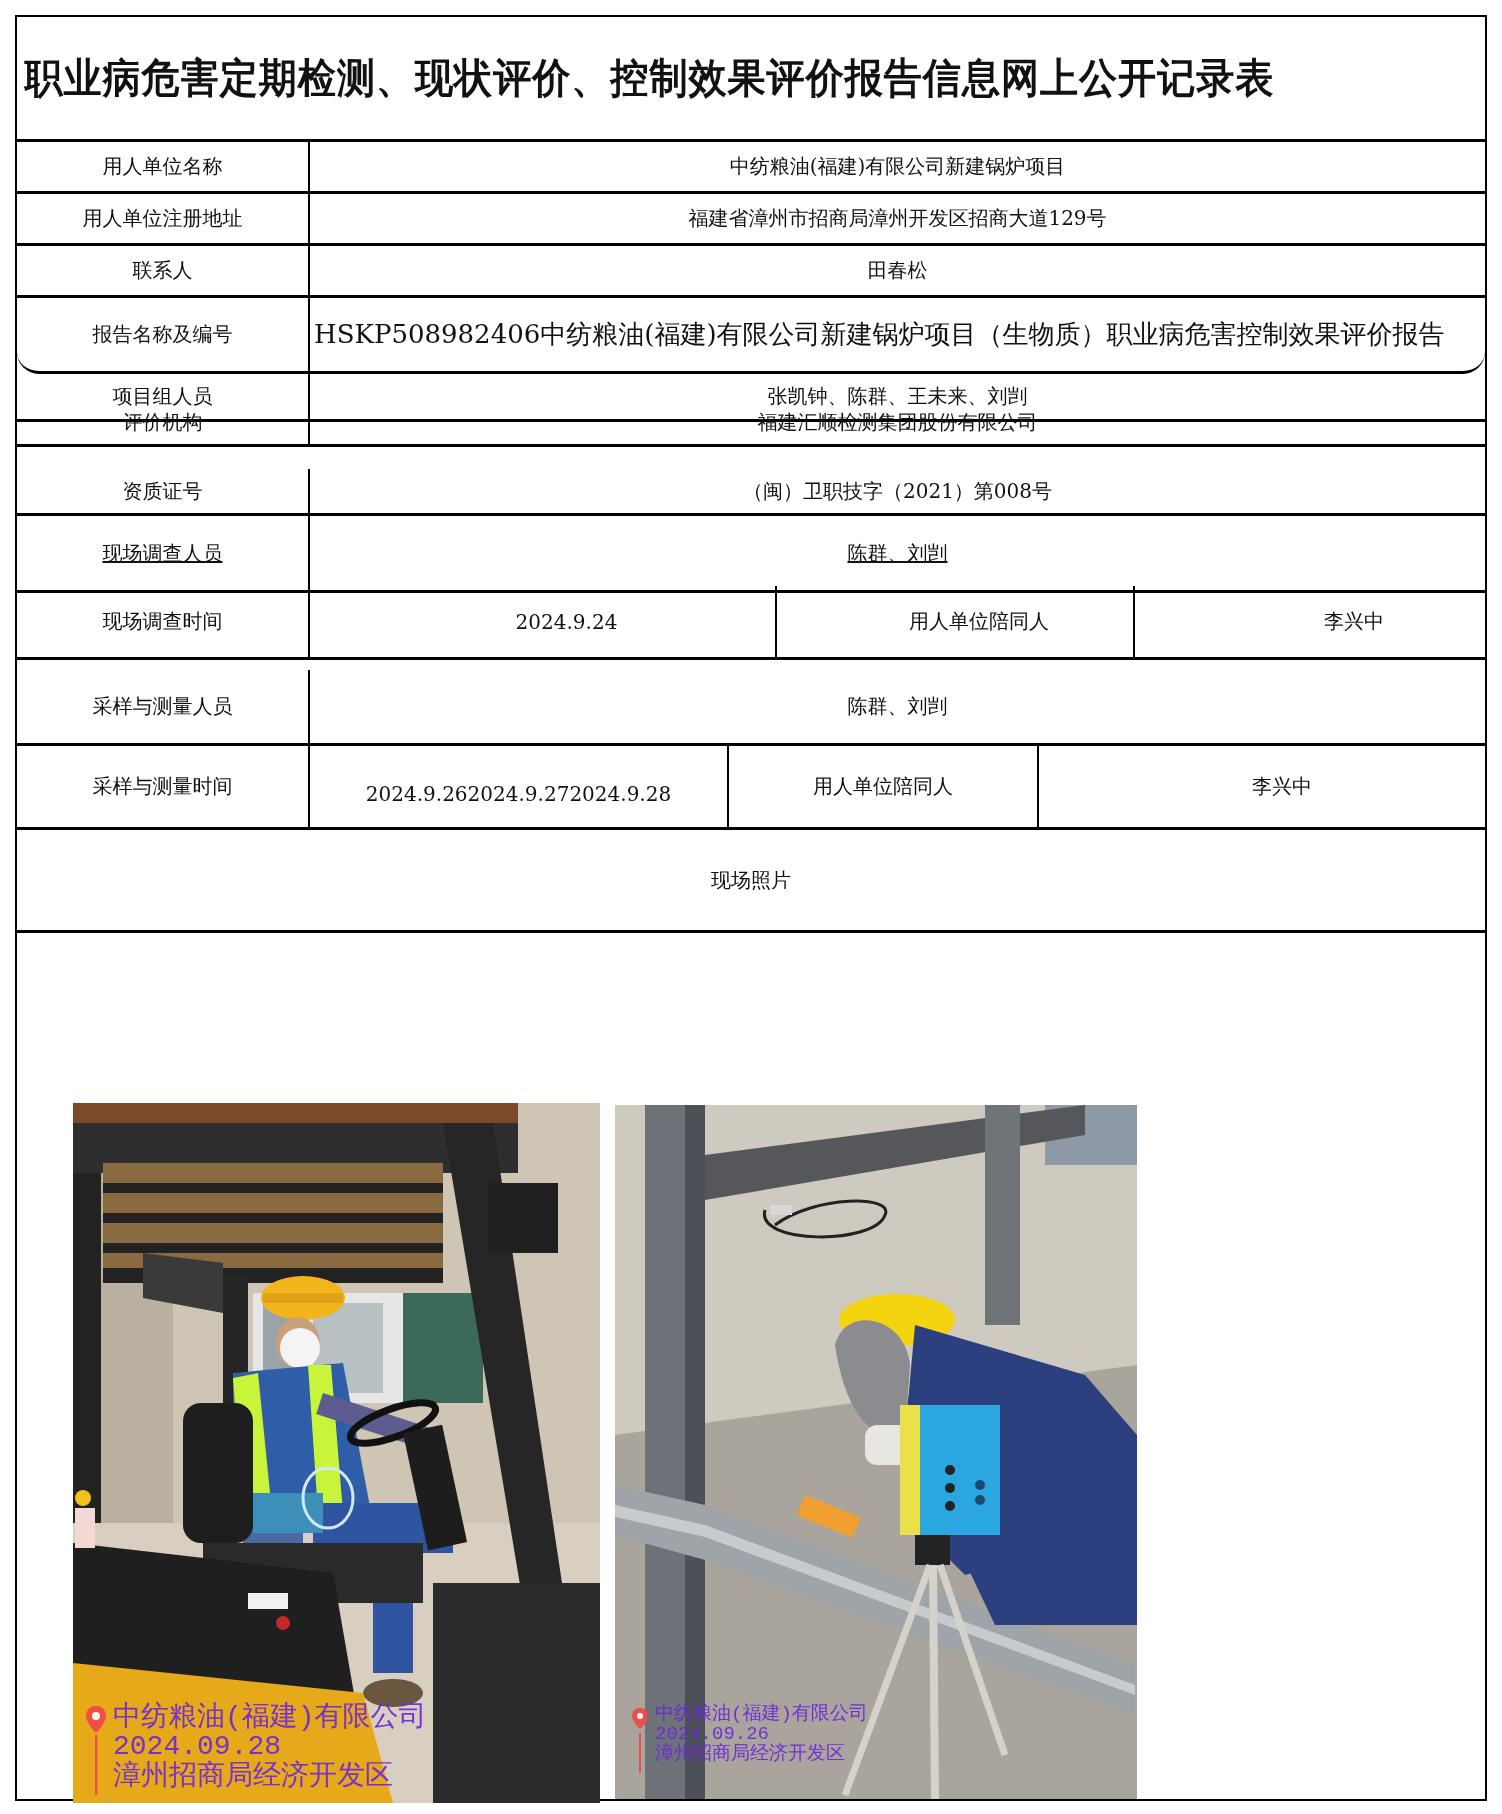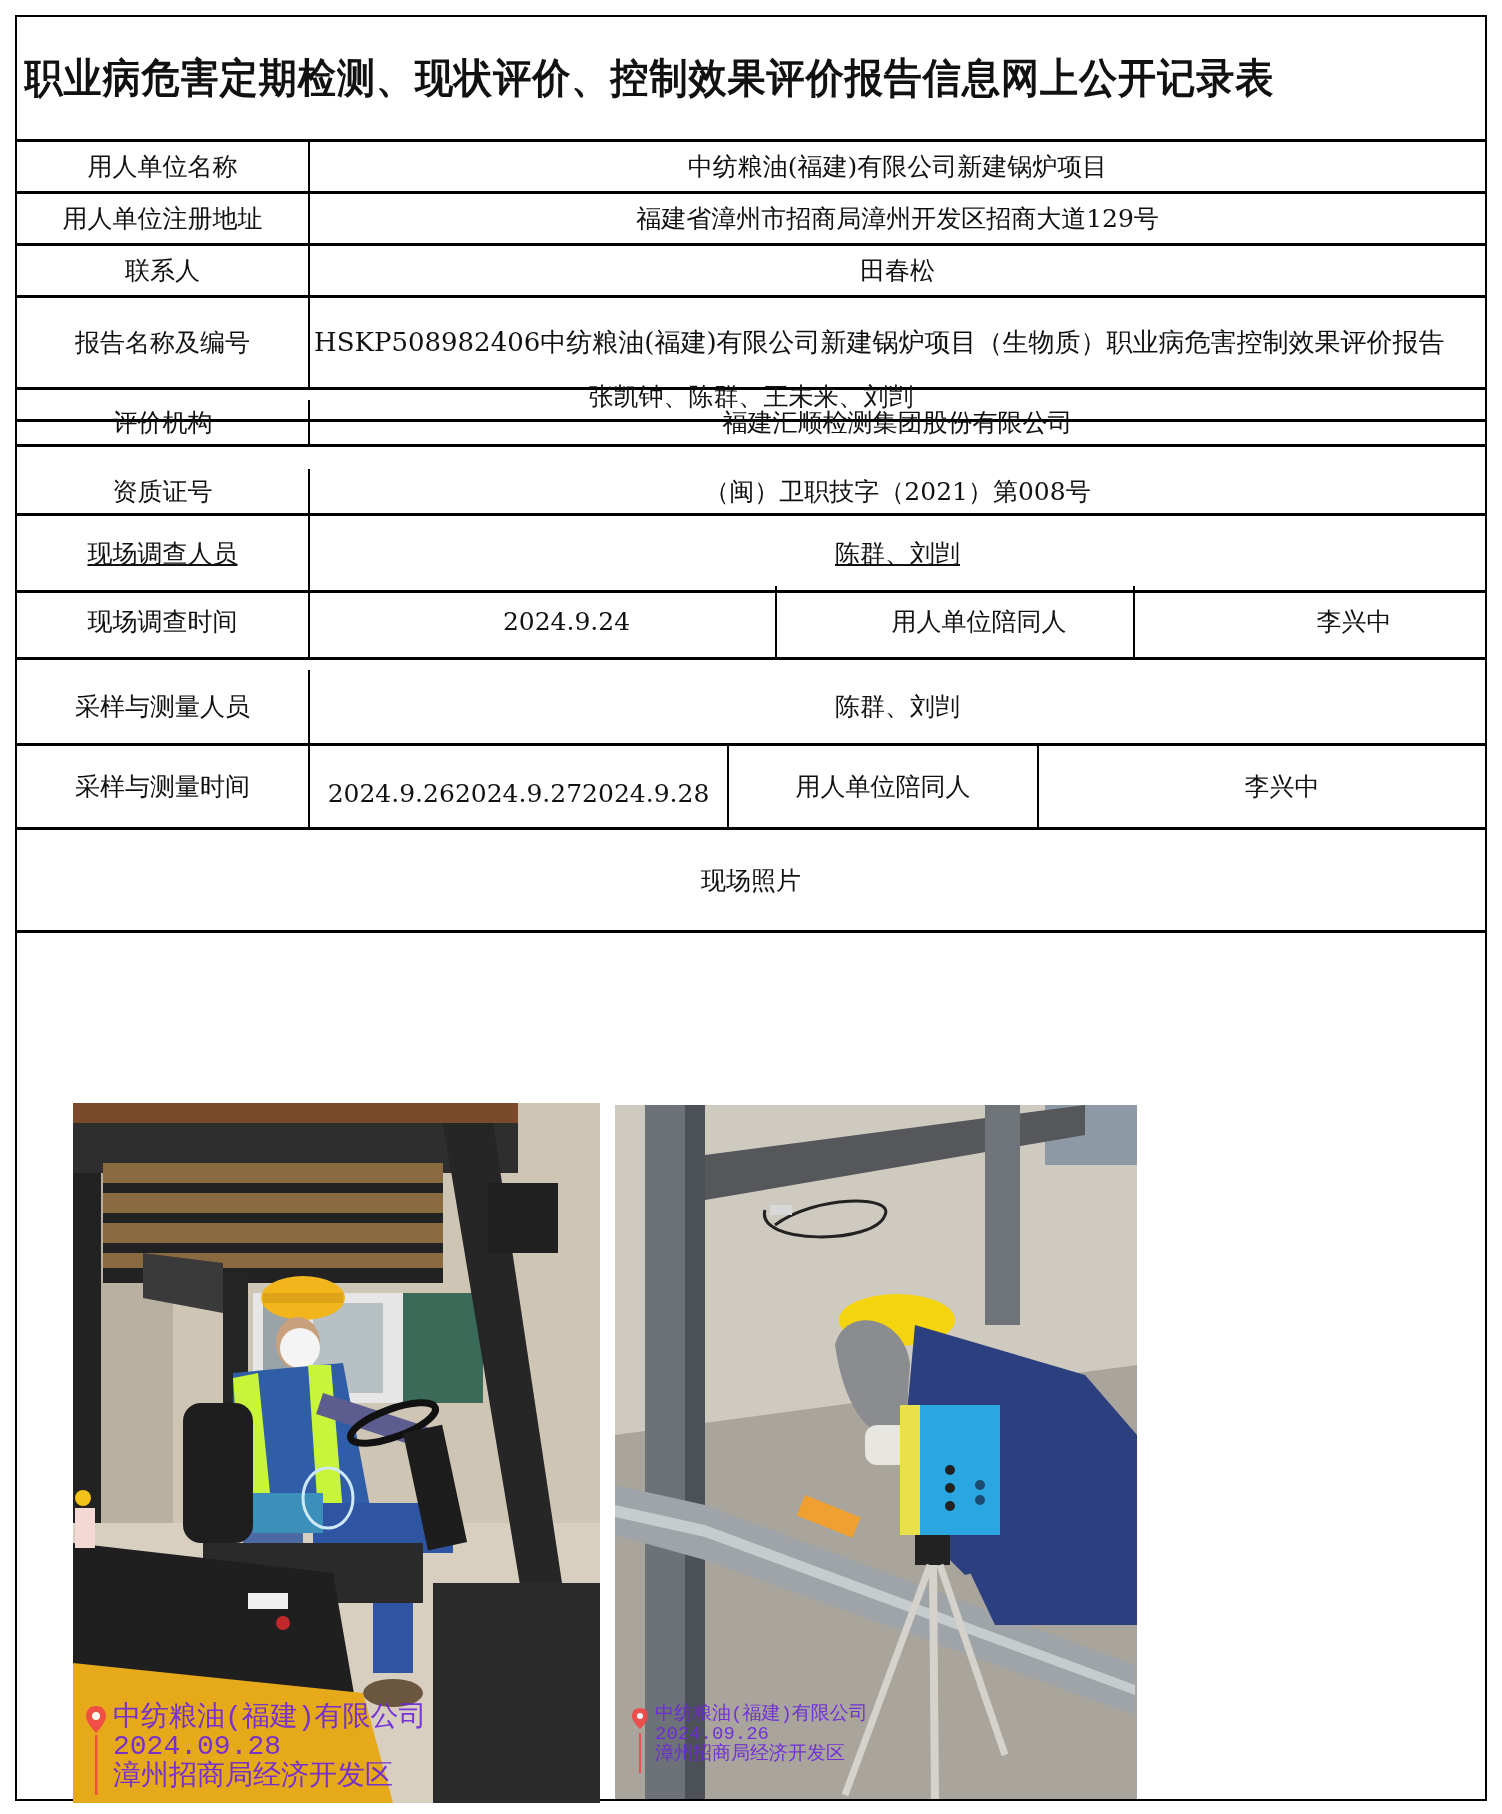--- a/index.html
+++ b/index.html
@@ -7,21 +7,21 @@
          font-family: "DejaVu Serif", "Liberation Serif", serif; color: #111; }
   .sheet { position: absolute; left: 15px; top: 15px; width: 1472px; height: 1786px;
            border: 2px solid #000; box-sizing: border-box; }
   .row { position: absolute; left: 0; width: 100%; box-sizing: border-box;
          border-bottom: 3px solid #000; display: flex; }
   .title-row { top: 0; height: 125px; align-items: center; }
   .title { font-family: "DejaVu Sans", "Liberation Sans", sans-serif; font-size: 41px;
            font-weight: bold; letter-spacing: 1px; padding-left: 8px; white-space: nowrap;
            transform: scaleX(0.93); transform-origin: left center; }
   .cell { box-sizing: border-box; display: flex; align-items: center; justify-content: center;
-          font-size: 25px; text-align: center; white-space: nowrap; }
+          font-size: 20px; text-align: center; white-space: nowrap; }
   .lbl { width: 293px; border-right: 2px solid #000; }
   .val { flex: 1; }
   .c2 { width: 419px; border-right: 2px solid #000; }
   .c3 { width: 310px; border-right: 2px solid #000; }
   .c4 { flex: 1; padding-left: 40px; }
   .dates { line-height: 34px; overflow: hidden; padding-top: 14px; }
   .report-val { font-size: 26px; letter-spacing: 0px; justify-content: flex-start; padding-left: 4px; }
   .photos { position: absolute; left: 0; top: 1033px; width: 100%; height: 751px; }
   .photo { position: absolute; overflow: hidden; }
   .photo-caption { position: absolute; color: #6d28d9; font-family: Liberation Mono, monospace;
@@ -42,25 +42,26 @@
     <div class="cell val">中纺粮油(福建)有限公司新建锅炉项目</div>
   </div>
   <div class="row" style="top:177px;height:52px;">
     <div class="cell lbl">用人单位注册地址</div>
     <div class="cell val">福建省漳州市招商局漳州开发区招商大道129号</div>
   </div>
   <div class="row" style="top:229px;height:52px;">
     <div class="cell lbl">联系人</div>
     <div class="cell val">田春松</div>
   </div>
-  <div class="row" style="top:281px;height:92px;">
+  <div class="row" style="top:281px;height:76px;border-radius:22px;">
     <div class="cell lbl">报告名称及编号</div>
     <div class="cell val report-val">HSKP508982406中纺粮油(福建)有限公司新建锅炉项目（生物质）职业病危害控制效果评价报告</div>
   </div>
   <div class="row" style="top:357px;height:48px;">
+    <div class="cell lbl">项目组人员</div>
     <div class="cell val">张凯钟、陈群、王未来、刘剀</div>
   </div>
   <div class="row" style="top:383px;height:47px;">
     <div class="cell lbl">评价机构</div>
     <div class="cell val">福建汇顺检测集团股份有限公司</div>
   </div>
   <div class="row" style="top:452px;height:47px;">
     <div class="cell lbl">资质证号</div>
     <div class="cell val">（闽）卫职技字（2021）第008号</div>
   </div>

